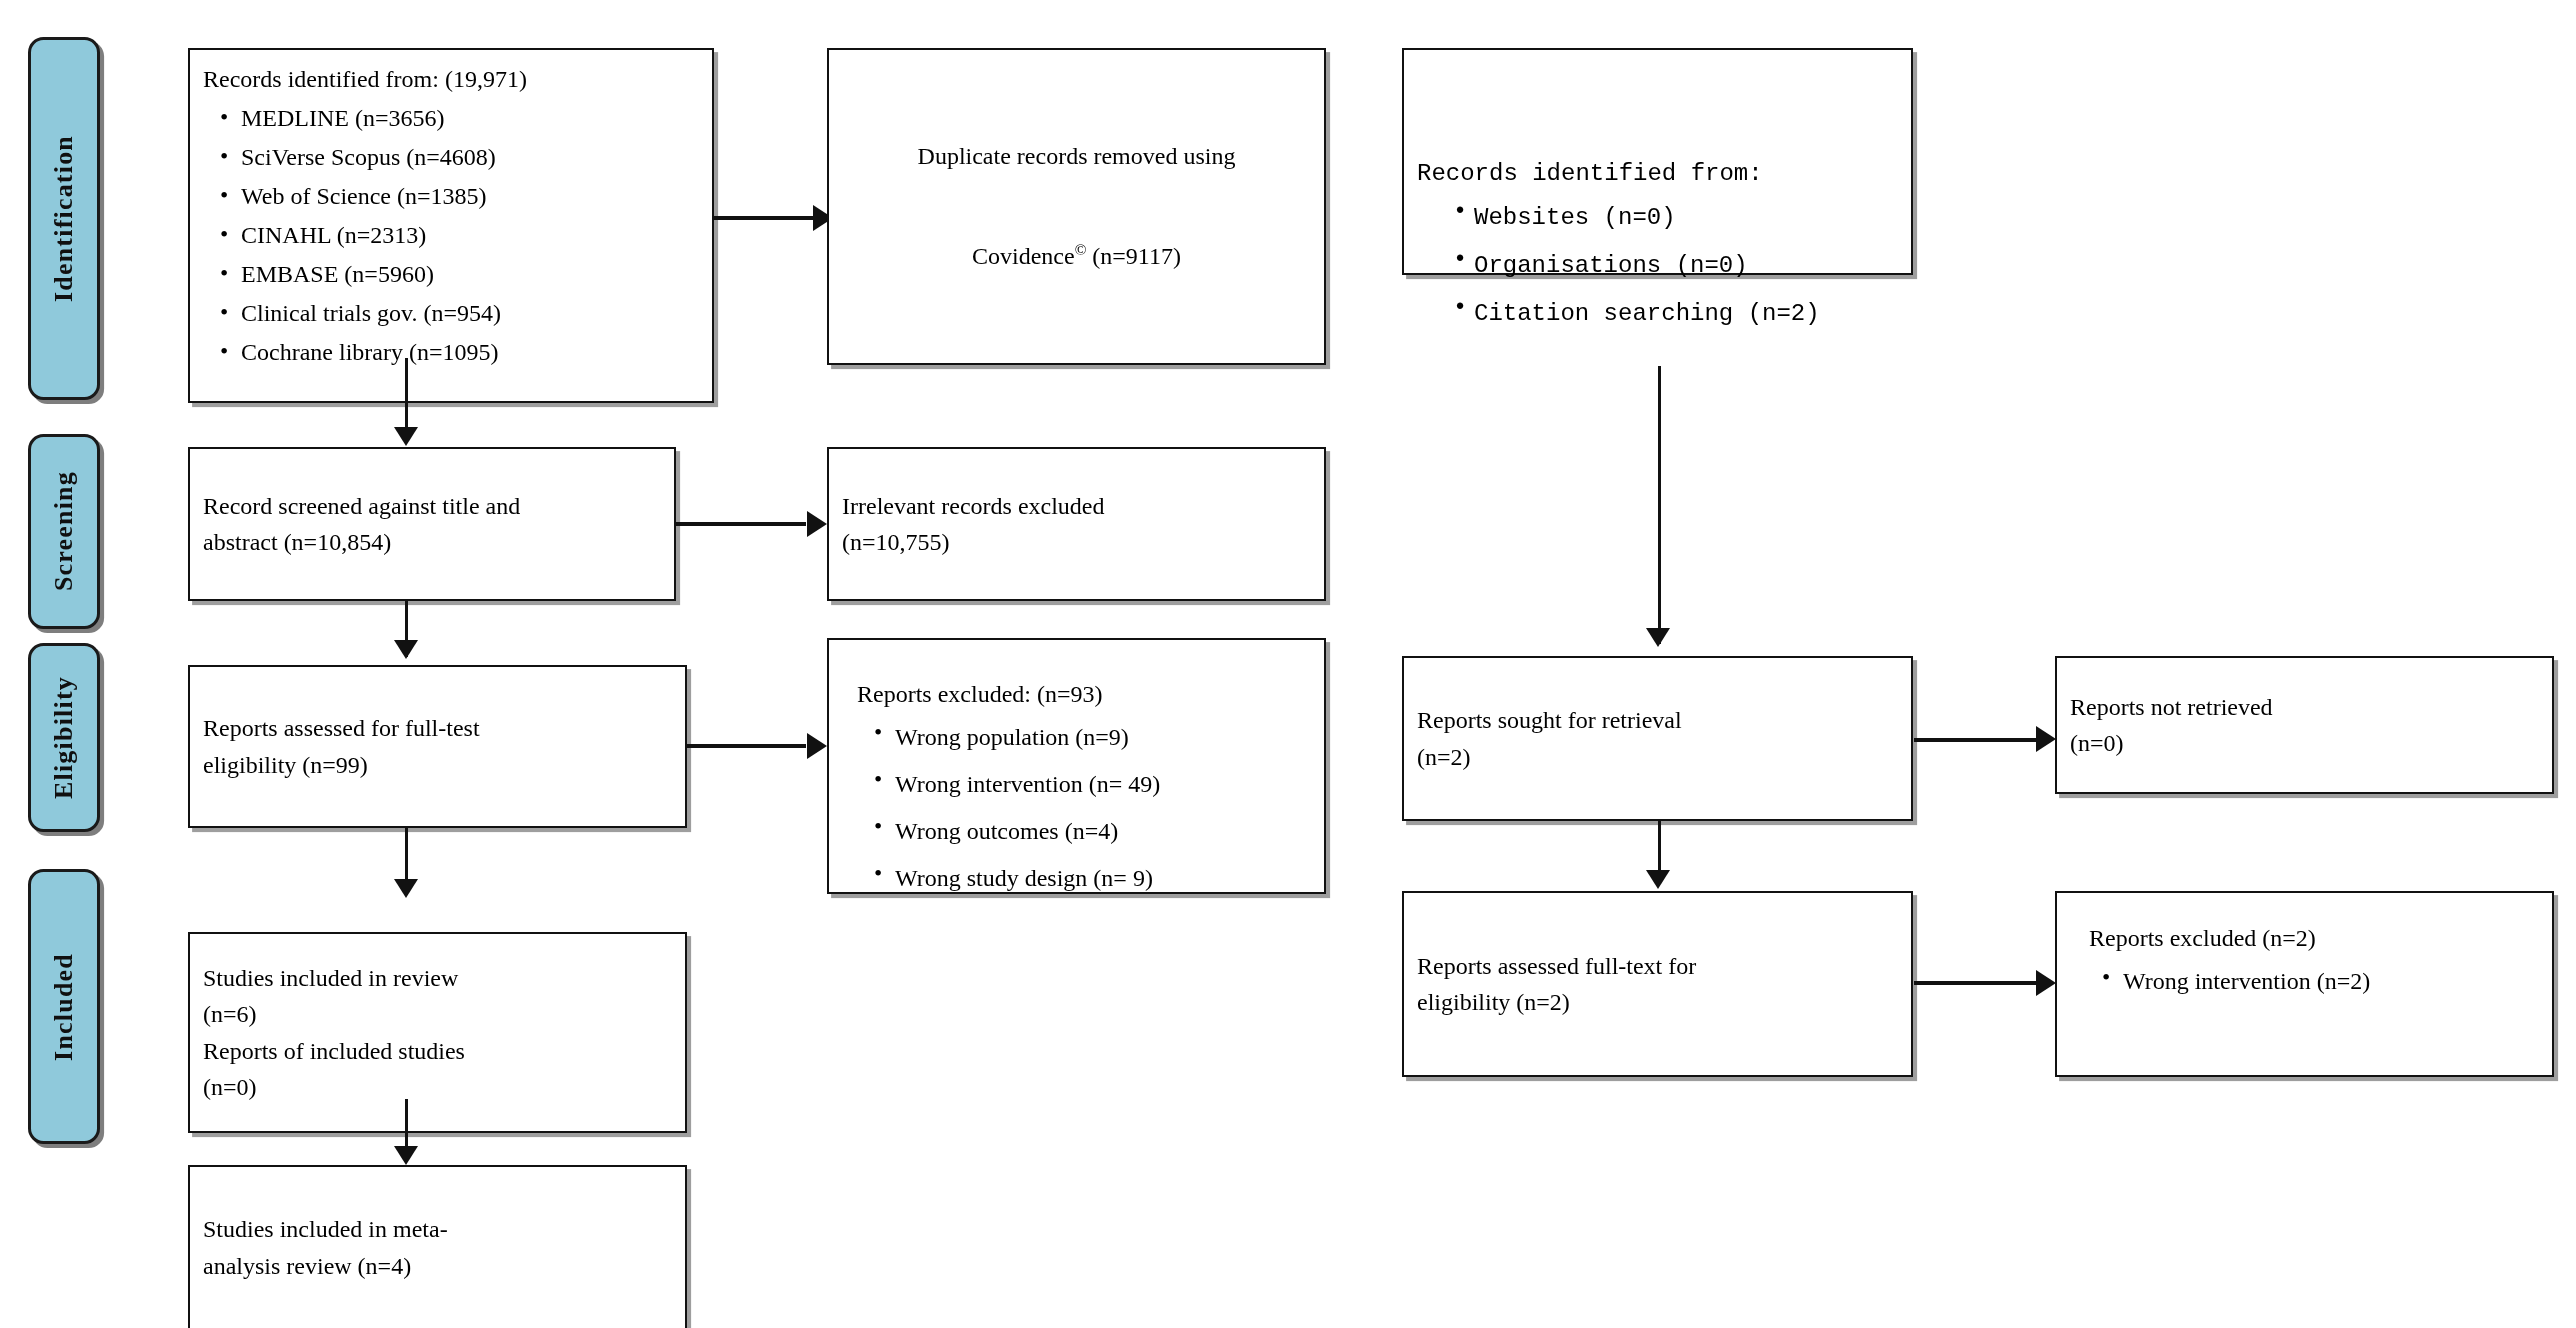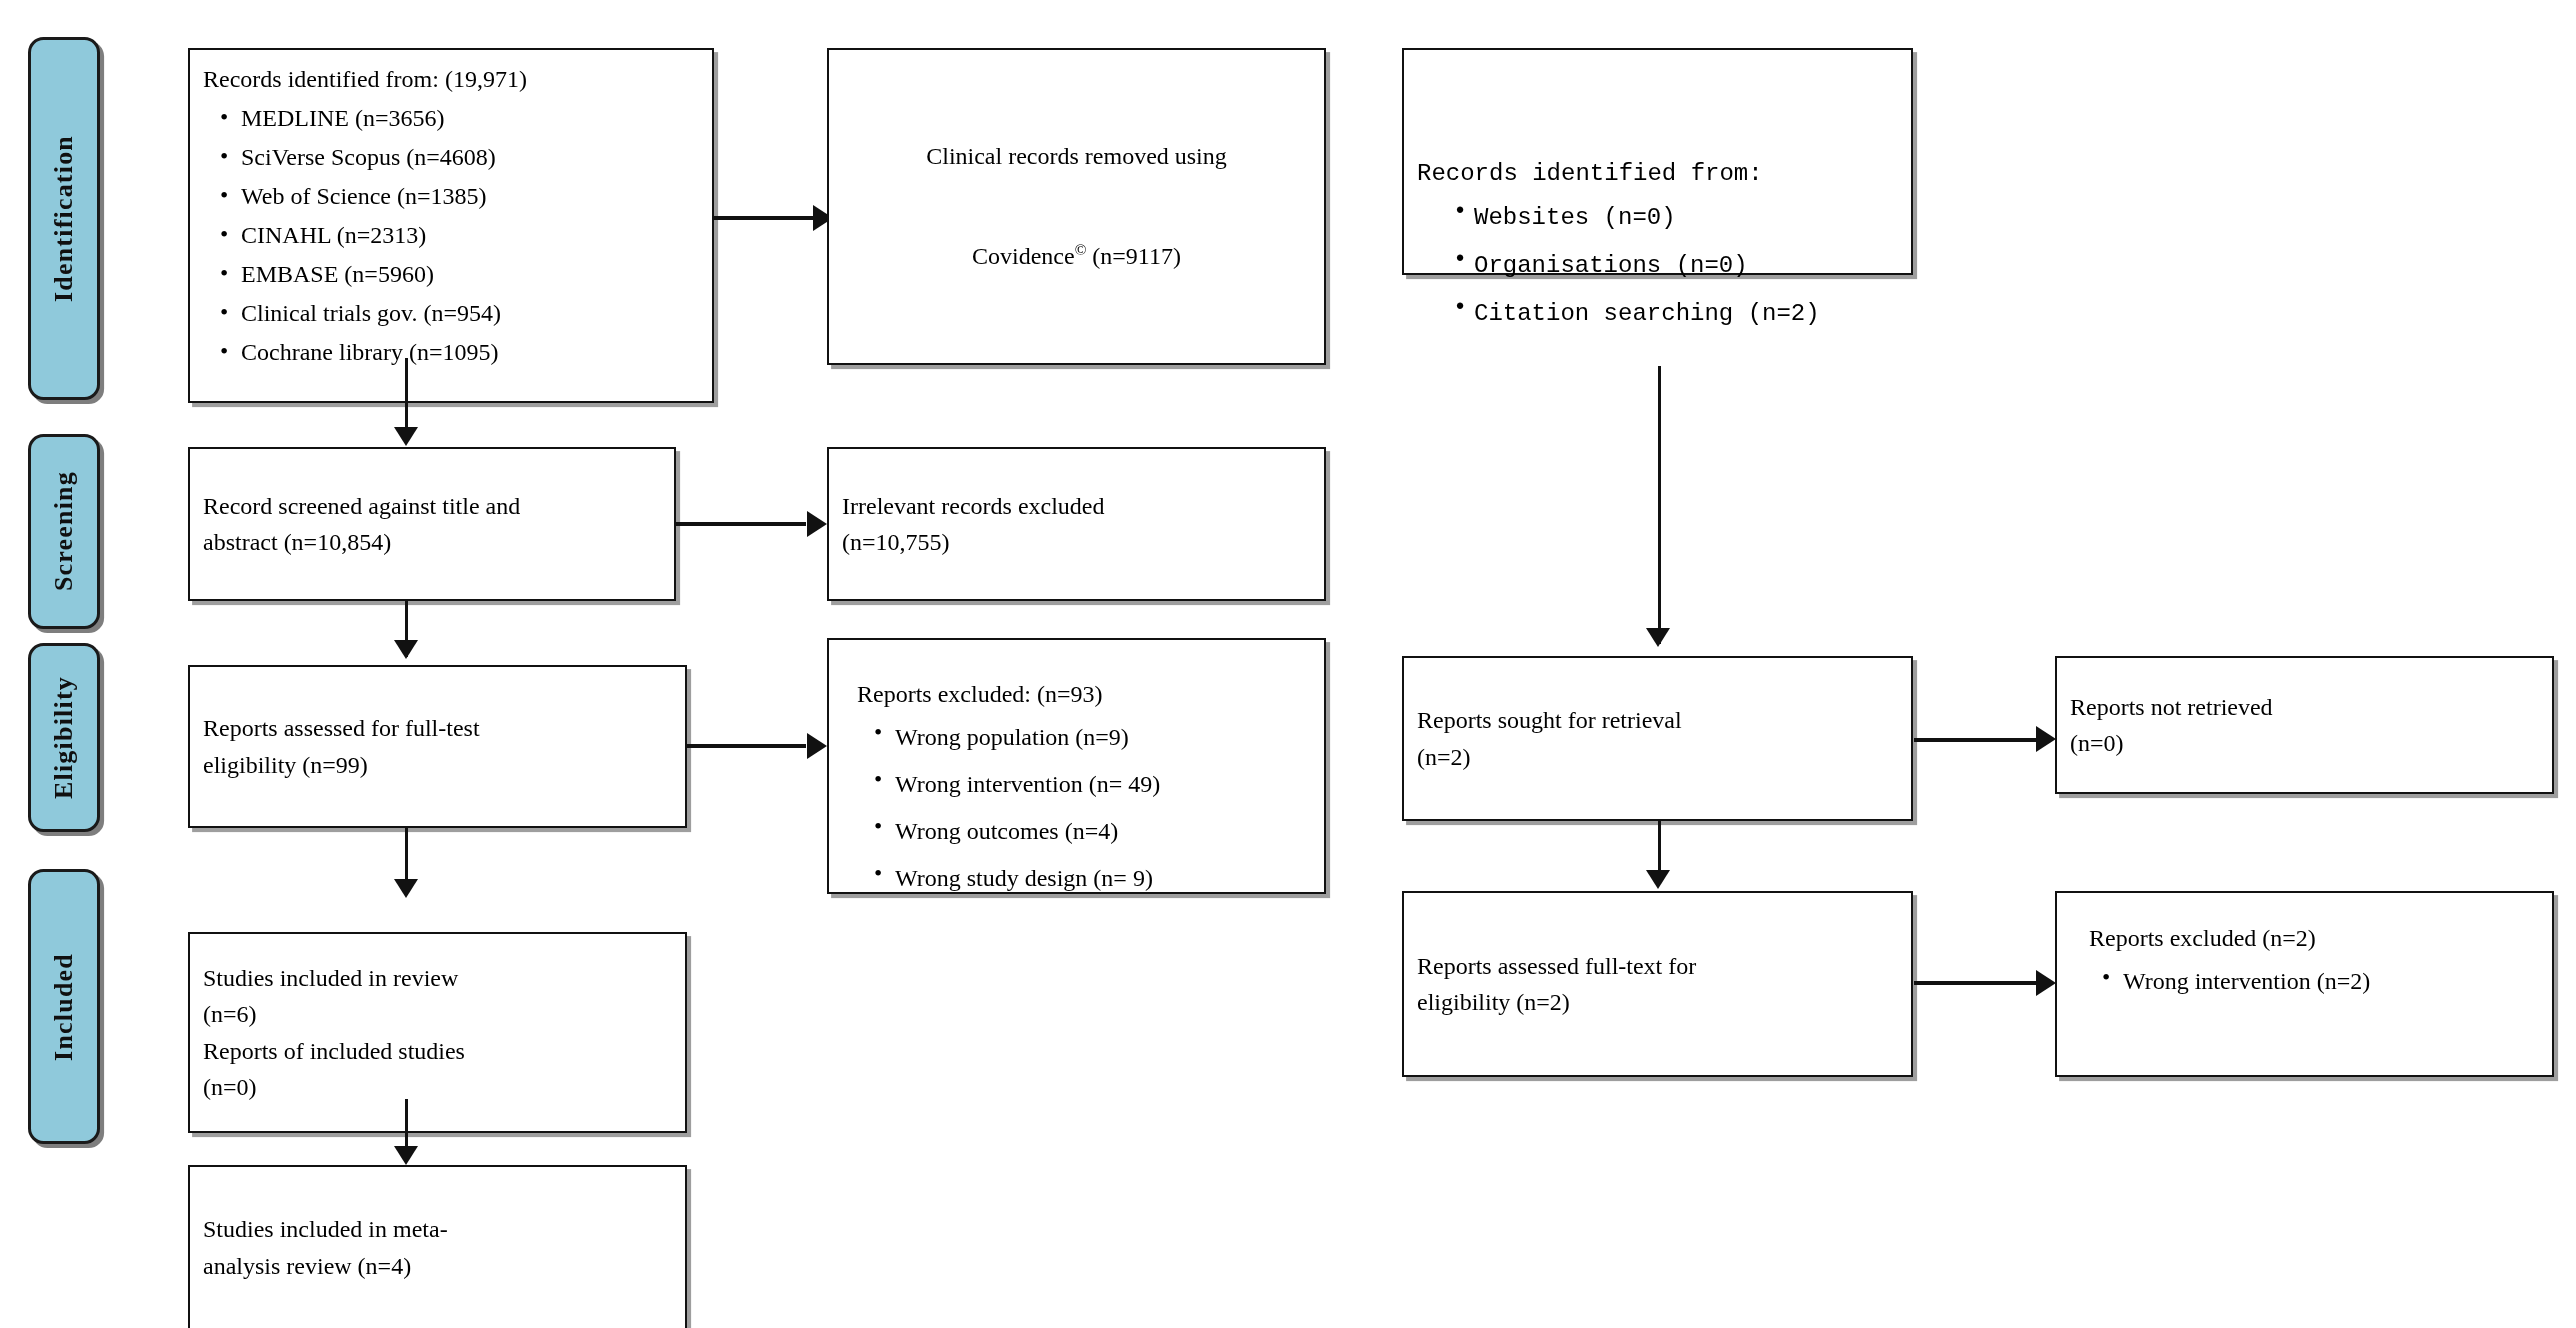--- a/index.html
+++ b/index.html
@@ -134,21 +134,21 @@
       <li>EMBASE (n=5960)</li>
       <li>Clinical trials gov. (n=954)</li>
       <li>Cochrane library (n=1095)</li>
     </ul>
   </div>
 
   <div class="line-h" style="left:714px; top:216px; width:99px;"></div>
   <div class="arrow-r" style="left:813px; top:205px;"></div>
 
   <div class="box vcenter center-text" style="left:827px; top:48px; width:499px; height:317px;">
-    <p class="btitle">Clinical records removed using</p>
+    <p class="btitle">Duplicate records removed using</p>
     <p class="btitle" style="margin-top:27px;">
       <span>Covidence</span><sup class="reg">©</sup><span> (n=9117)</span>
     </p>
   </div>
 
   <div class="box" style="left:1402px; top:48px; width:511px; height:227px;font-family:Liberation Mono, monospace;">
     <p class="btitle" style="margin-top:95px;">Records identified from:</p>
     <ul style="padding-left:57px;">
       <li style="line-height:2.0;">Websites (n=0)</li>
       <li style="line-height:2.0;">Organisations (n=0)</li>

